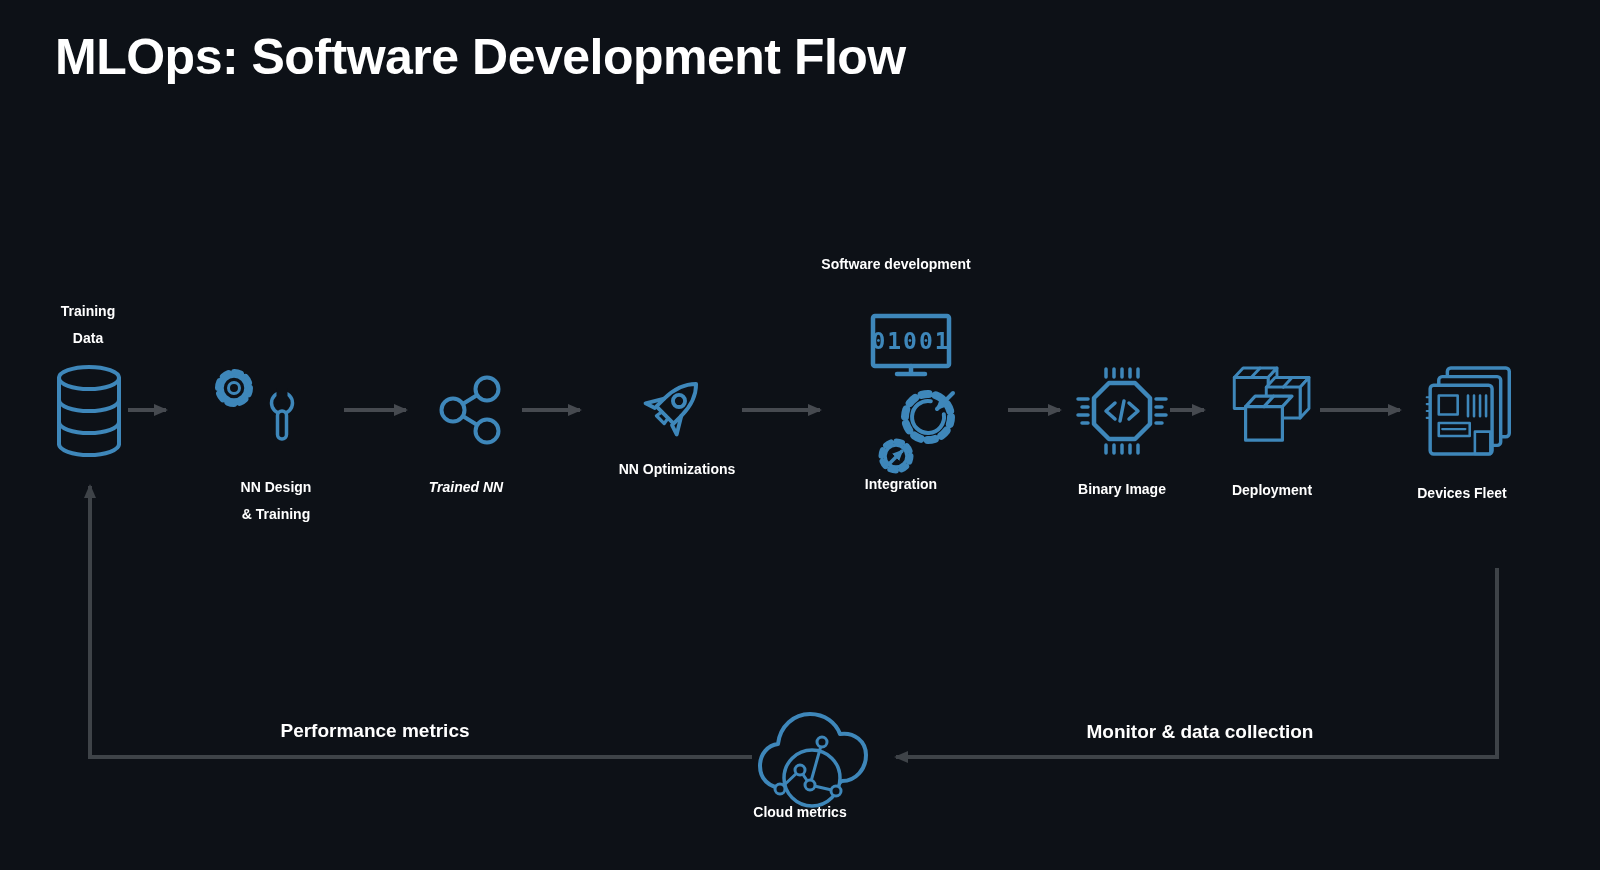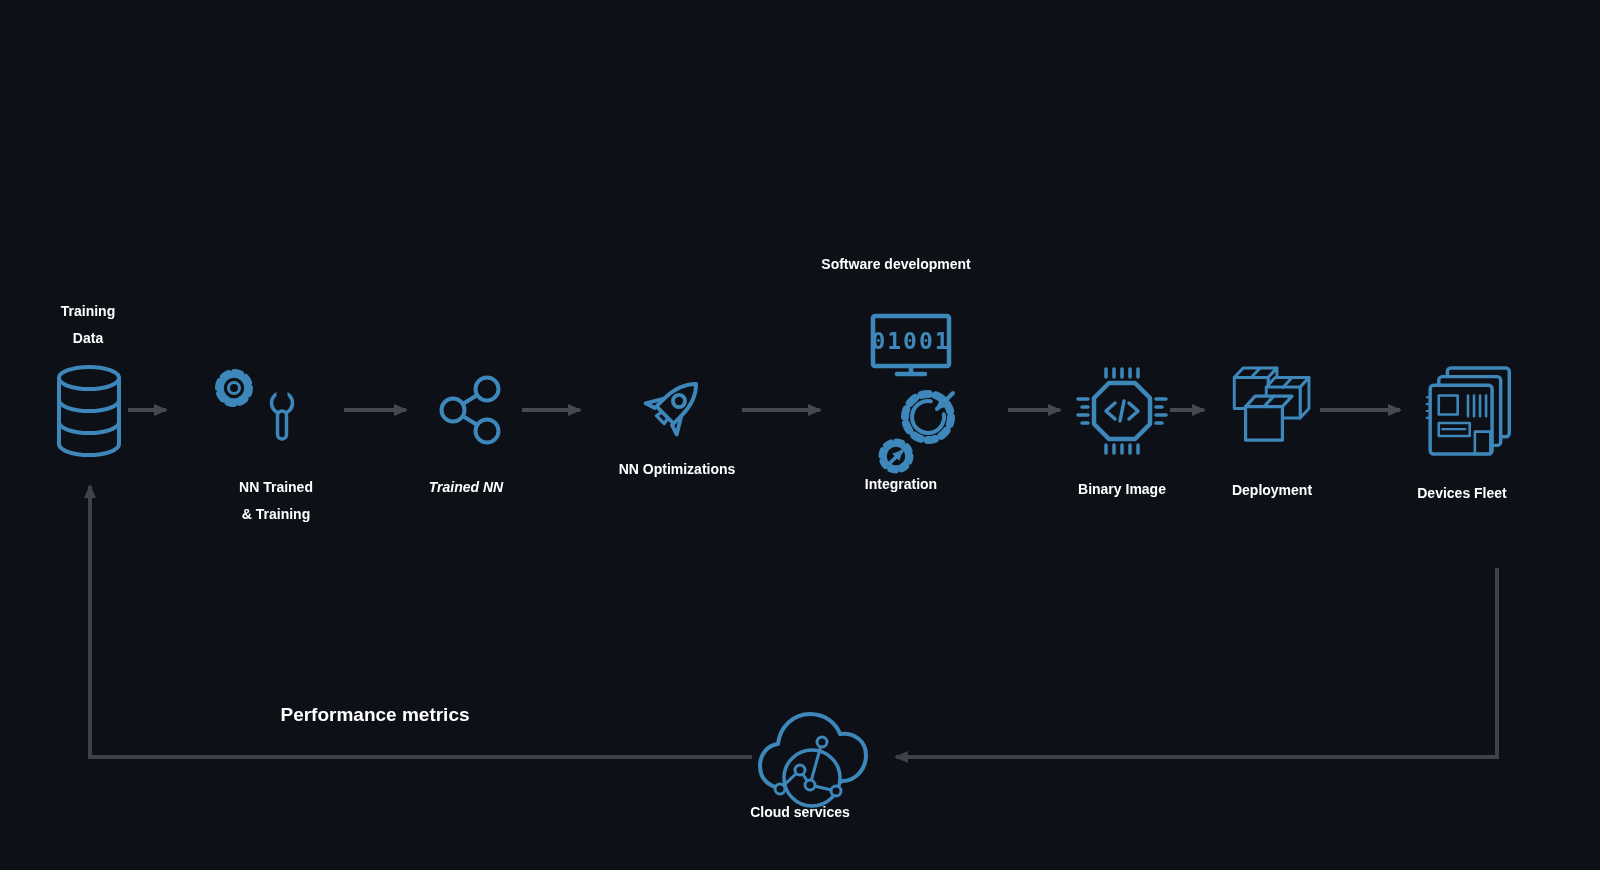--- a/index.html
+++ b/index.html
@@ -10,21 +10,21 @@
           font-family:"Liberation Sans",sans-serif;}
   .canvas svg{position:absolute;left:0;top:0;}
   .ic{stroke:var(--blue);fill:none;stroke-linecap:round;stroke-linejoin:round;}
   .bgf{fill:var(--bg);}
   .ar{stroke:var(--gray);fill:none;}
   .lp{stroke:var(--loop);fill:none;}
   .digits{fill:var(--blue);font-family:"DejaVu Sans Mono",monospace;font-weight:bold;
           font-size:23px;letter-spacing:2px;}
   .lbl{position:absolute;transform:translateX(-50%);color:var(--txt);font-weight:700;
        font-size:14px;line-height:27px;text-align:center;white-space:nowrap;}
-  .lbl-light{font-weight:600;font-size:19px;}
+  .lbl-light{font-weight:600;font-size:19px;margin-top:16px;}
   .title{position:absolute;left:55px;top:28px;color:var(--txt);font-weight:700;
          font-size:50px;letter-spacing:-0.5px;white-space:nowrap;}
 </style>
 </head>
 <body>
 
 <div class="canvas">
 
   <svg width="1600" height="870" viewBox="0 0 1600 870">
     <defs>
@@ -156,43 +156,45 @@
       <circle class="ic bgf" stroke-width="3.5" cx="14" cy="28" r="28"></circle>
       <path class="ic" stroke-width="3" d="M24 -8 L12 35 M2 20 L12 35 M-18 39 L2 20 M12 35 L38 41"></path>
       <circle class="ic bgf" stroke-width="3" cx="24" cy="-8" r="5"></circle>
       <circle class="ic bgf" stroke-width="3" cx="2" cy="20" r="5"></circle>
       <circle class="ic bgf" stroke-width="3" cx="12" cy="35" r="5"></circle>
       <circle class="ic bgf" stroke-width="3" cx="-18" cy="39" r="5"></circle>
       <circle class="ic bgf" stroke-width="3" cx="38" cy="41" r="5"></circle>
     </g>
   </svg>
 
+  <div class="title">MLOps: Software Development Flow</div>
 
   <div class="lbl" style="left:88px;top:298px;">
     <div>Training</div>
     <div>Data</div>
   </div>
 
   <div class="lbl" style="left:276px;top:474px;">
-    <div>NN Trained</div>
+    <div>NN Design</div>
     <div>&amp; Training</div>
   </div>
 
   <div class="lbl" style="left:466px;top:474px;font-style:italic;">Trained NN</div>
 
   <div class="lbl" style="left:677px;top:456px;">NN Optimizations</div>
 
   <div class="lbl" style="left:896px;top:251px;">Software development</div>
 
   <div class="lbl" style="left:901px;top:471px;">Integration</div>
 
   <div class="lbl" style="left:1122px;top:476px;">Binary Image</div>
 
   <div class="lbl" style="left:1272px;top:477px;text-align:right;">Deployment</div>
 
   <div class="lbl" style="left:1462px;top:480px;">Devices Fleet</div>
 
-  <div class="lbl" style="left:800px;top:799px;">Cloud services</div>
+  <div class="lbl" style="left:800px;top:799px;">Cloud metrics</div>
 
   <div class="lbl lbl-light" style="left:375px;top:701px;">Performance metrics</div>
 
+  <div class="lbl lbl-light" style="left:1200px;top:702px;">Monitor &amp; data collection</div>
 
 </div>
 
 </body></html>

